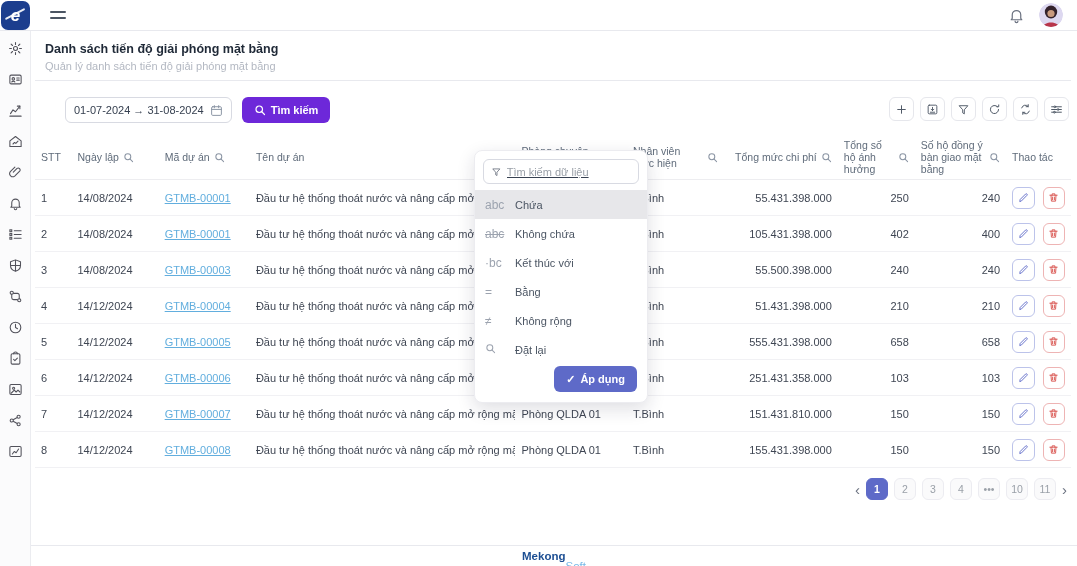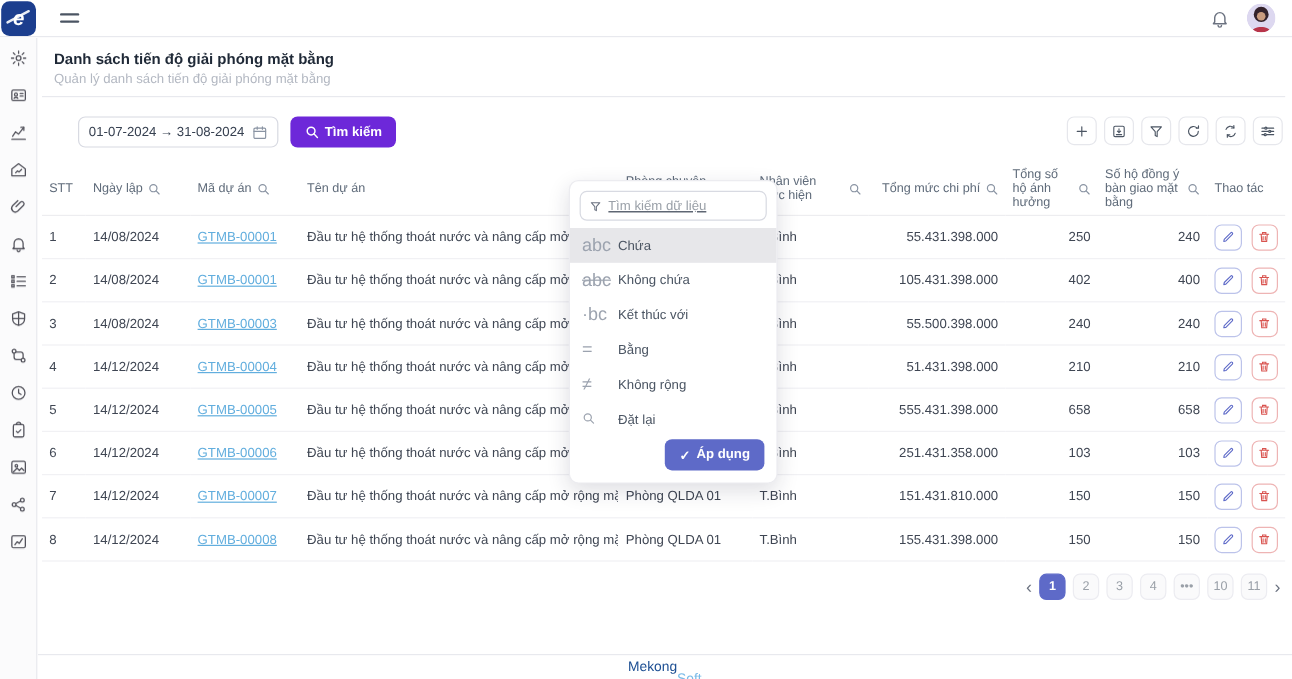--- a/index.html
+++ b/index.html
@@ -64,34 +64,34 @@
   
   .pagination { display:flex; justify-content:flex-end; align-items:center; gap:6px; margin:10px 4px 0 0; }
   .page-btn { min-width:22px; height:22px; border-radius:6px; border:1px solid #ececf1; background:#fafafb;
     color:#9aa0a8; font-size:10.5px; cursor:pointer; padding:0 4px; }
   .page-btn.active { background:#5e6ac8; border-color:#5e6ac8; color:#fff; font-weight:bold; }
   .page-nav { border:none; background:none; color:#6b7280; font-size:15px; cursor:pointer; line-height:1; }
 
   
   .footer { position:fixed; left:31px; right:0; bottom:0; height:21px; border-top:1px solid #e8e9ee;
     display:flex; align-items:center; justify-content:center; background:#fff; }
-  .brand-a { color:#1d4f93; font-weight:normal; font-size:11.5px; }
+  .brand-a { color:#1d4f93; font-weight:bold; font-size:11.5px; }
   .brand-b { color:#79bae8; font-size:11.5px;margin-top:20px; }
 
   
   .popup { position:fixed; left:474px; top:150px; width:174px; background:#fff; border:1px solid #ececf0;
     border-radius:8px; box-shadow:0 6px 18px rgba(30,30,60,.14); z-index:40; padding:8px 0 10px 0; }
   .popup-search { display:flex; align-items:center; gap:5px; margin:0 8px 6px 8px; border:1px solid #d8dae2;
     border-radius:6px; height:25px; padding:0 7px; color:#6b7280; }
   .popup-search input { border:none; outline:none; width:100%; font-size:11px; color:#374151;
     font-family:"Liberation Sans", sans-serif;text-decoration:underline; }
   .popup-search input::placeholder { color:#9aa0a8; }
   .opt { display:flex; align-items:center; gap:6px; height:29px; padding:0 10px; color:#4b5563; cursor:pointer; }
   .opt.selected { background:#e7e7ea; }
-  .opt-ic { width:24px; flex:none; font-size:15px; color:#9ca3af; letter-spacing:0; }
+  .opt-ic { width:24px; flex:none; font-size:12px; color:#9ca3af; letter-spacing:0; }
   .opt-ic.strike { text-decoration:line-through; }
   .popup-apply { display:flex; align-items:center; gap:5px; margin:2px 10px 0 auto; width:fit-content;
     background:#5e6ac8; color:#fff; border:none; border-radius:6px; height:26px; padding:0 12px;
     font-size:11px; font-weight:bold; cursor:pointer; }
 </style>
 </head>
 <body>
 
 <div class="topbar">
   <div class="logo">

